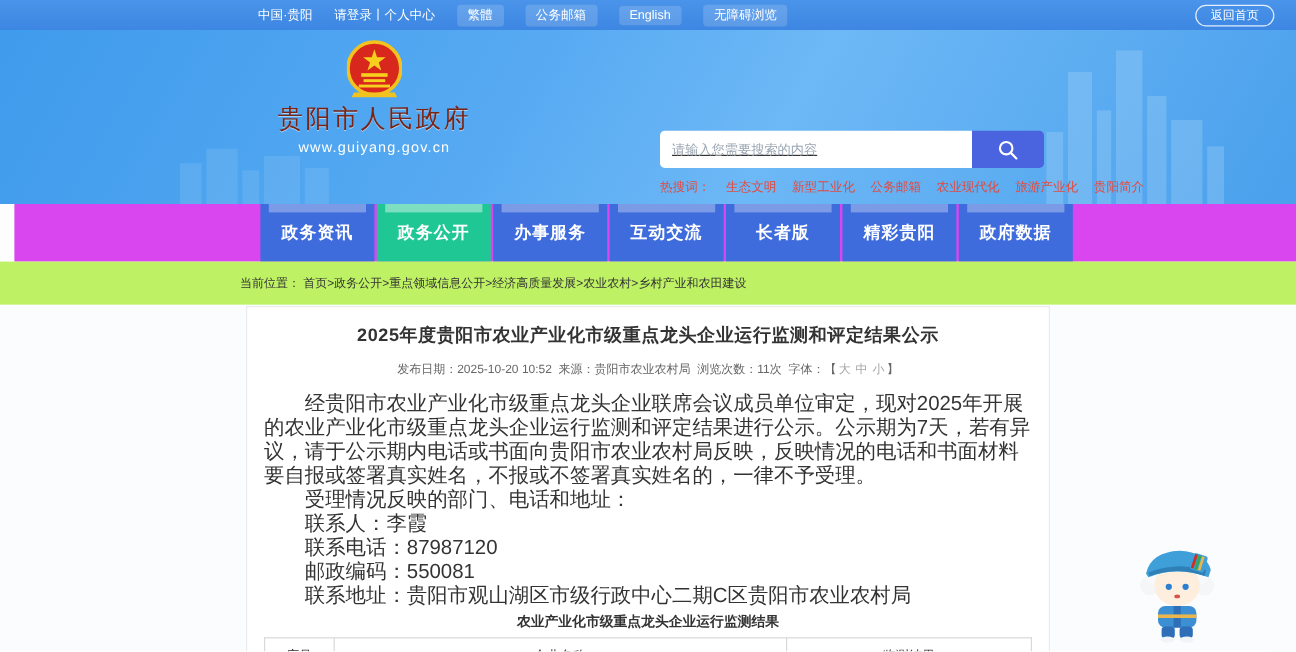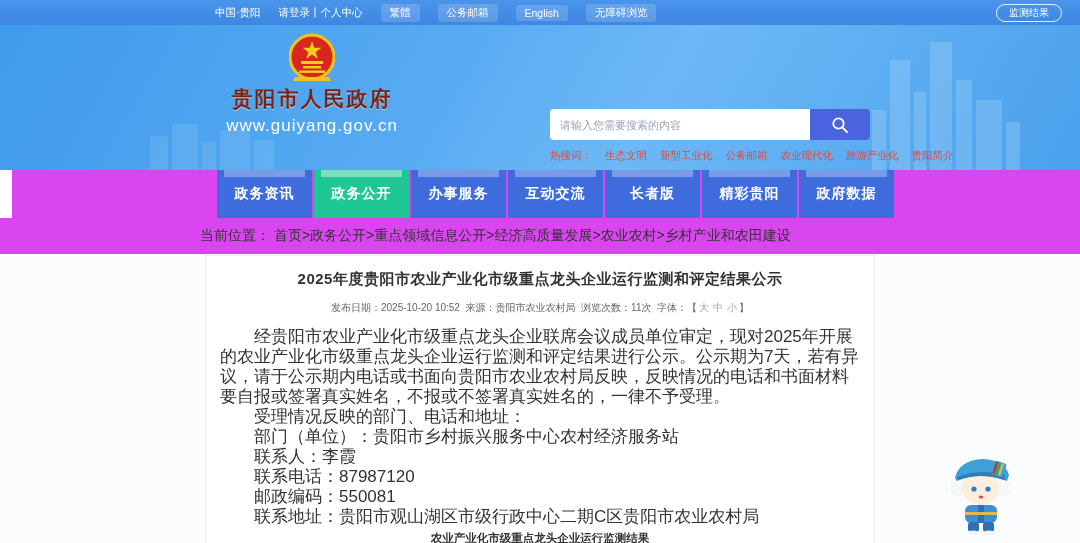--- a/index.html
+++ b/index.html
@@ -20,50 +20,50 @@
   
   .banner { position:absolute; top:25px; left:0; width:1080px; height:145px;
     background:linear-gradient(120deg,#3f9bec 0%, #57aaf2 40%, #6db8f6 60%, #4aa0ec 100%); overflow:hidden; }
   .skyline { position:absolute; bottom:0; opacity:0.25; display:flex; align-items:flex-end; gap:4px; }
   .skyline span { display:block; background:#bfe2fb; }
   .sky-r { right:60px; }
   .sky-l { left:150px; opacity:0.15; }
 
   .brand { position:absolute; left:222px; top:8px; width:180px; text-align:center; }
   .brand-emblem { display:block; margin:0 auto 2px auto; }
-  .brand-title { font-size:21px; font-weight:bold; color:#7b2312; letter-spacing:2px;
+  .brand-title { font-size:21px; font-weight:normal; color:#7b2312; letter-spacing:2px;
     text-shadow:0 1px 0 rgba(255,255,255,0.5); white-space:nowrap; }
   .brand-sub { margin-top:5px; padding-top:4px; border-top:1px solid rgba(60,30,10,0.45);
     font-size:10.5px; font-weight:bold; color:#3a2410; letter-spacing:2px; white-space:nowrap; }
-  .brand-url { margin-top:3px; font-size:17px; color:#fff; letter-spacing:1px; }
+  .brand-url { margin-top:3px; font-size:12px; color:#fff; letter-spacing:1px; }
 
   .search-wrap { position:absolute; left:550px; top:84px; width:320px; }
   .search-box { display:flex; width:320px; height:31px; }
   .search-input { flex:1; border:none; outline:none; border-radius:4px 0 0 4px;
-    padding:0 10px; font-size:11px; color:#333; background:#fff; }
+    padding:0 10px; font-size:11px; color:#333; background:#fff;text-decoration:underline; }
   .search-input::placeholder { color:#9aa5b1; }
   .search-btn { width:60px; height:31px; border:none; background:#4a63df; border-radius:0 4px 4px 0;
     display:flex; align-items:center; justify-content:center; cursor:pointer; }
   .hot-row { margin-top:9px; font-size:10.5px; color:#e34a3f; display:flex; gap:13px; white-space:nowrap; }
   .hot-row a { color:#e34a3f; text-decoration:none; cursor:pointer; }
 
   
   .nav { position:absolute; top:170px; left:12px; width:1080px; height:48px; background:#d946ef; }
   .nav-inner { position:absolute; left:205px; top:0; display:flex; gap:2px; }
   .nav-item { position:relative; width:95px; height:48px; background:#3f6cdc; color:#fff;
     font-size:14px; font-weight:bold; display:flex; align-items:center; justify-content:center;
     cursor:pointer; letter-spacing:1px; }
   .nav-item::before { content:""; position:absolute; top:0; left:7px; right:7px; height:7px;
     background:rgba(255,255,255,0.32); border-radius:0 0 0 0; }
   .nav-item.active { background:#1fc795; }
   .nav-item.active::before { background:rgba(255,255,255,0.42); }
 
   
-  .crumbbar { position:absolute; top:218px; left:0; width:1080px; height:36px; background:#d946ef;
-    display:flex; align-items:center; font-size:14px; color:#333; }
+  .crumbbar { position:absolute; top:218px; left:0; width:1080px; height:36px; background:#bef264;
+    display:flex; align-items:center; font-size:10px; color:#333; }
   .crumbbar .inner { margin-left:200px; }
   .crumb-label { color:#333; }
   .crumb-path { color:#333; cursor:pointer; }
 
   
   .page-bg { position:absolute; top:254px; left:0; width:1080px; height:289px; background:#fbfcfd; }
   .card { position:absolute; top:255px; left:205px; width:670px; height:300px;
     background:#fff; border:1px solid #ebebeb; border-bottom:none; padding:14px 14px 0 14px; }
   .art-title { text-align:center; font-size:15px; font-weight:bold; color:#333; letter-spacing:0.5px; }
   .art-meta { margin-top:12px; text-align:center; font-size:10px; color:#666; }
@@ -87,21 +87,21 @@
 
   <div class="topbar">
     <div class="topbar-left">
       <span class="topbar-plain">中国·贵阳</span>
       <span class="topbar-plain">请登录丨个人中心</span>
       <span class="topbar-pill">繁體</span>
       <span class="topbar-pill">公务邮箱</span>
       <span class="topbar-pill">English</span>
       <span class="topbar-pill">无障碍浏览</span>
     </div>
-    <span class="home-btn">监测结果</span>
+    <span class="home-btn">返回首页</span>
   </div>
 
   <div class="banner">
     <div class="skyline sky-r">
       <span style="width:14px;height:60px;"></span>
         <span style="width:20px;height:110px;"></span>
       <span style="width:12px;height:78px;"></span>
         <span style="width:22px;height:128px;"></span>
       <span style="width:16px;height:90px;"></span>
         <span style="width:26px;height:70px;"></span>
@@ -178,21 +178,20 @@
     <div class="art-meta">
       <b>发布日期：</b><span>2025-10-20 10:52</span>&nbsp;
       <b>来源：</b><span>贵阳市农业农村局</span>&nbsp;
       <b>浏览次数：</b><span>11次</span>&nbsp;
       <b>字体：</b><span>【</span><span class="sz">大</span><span class="sz">中</span><span class="sz">小</span><span>】</span>
     </div>
 
     <div class="art-body">
       <p>经贵阳市农业产业化市级重点龙头企业联席会议成员单位审定，现对2025年开展的农业产业化市级重点龙头企业运行监测和评定结果进行公示。公示期为7天，若有异议，请于公示期内电话或书面向贵阳市农业农村局反映，反映情况的电话和书面材料要自报或签署真实姓名，不报或不签署真实姓名的，一律不予受理。</p>
       <p>受理情况反映的部门、电话和地址：</p>
-      <p>部门（单位）：贵阳市乡村振兴服务中心农村经济服务站</p>
       <p>联系人：李霞</p>
       <p>联系电话：87987120</p>
       <p>邮政编码：550081</p>
       <p>联系地址：贵阳市观山湖区市级行政中心二期C区贵阳市农业农村局</p>
     </div>
 
     <div class="tbl-caption">农业产业化市级重点龙头企业运行监测结果</div>
 
     <table class="results">
       <thead>

